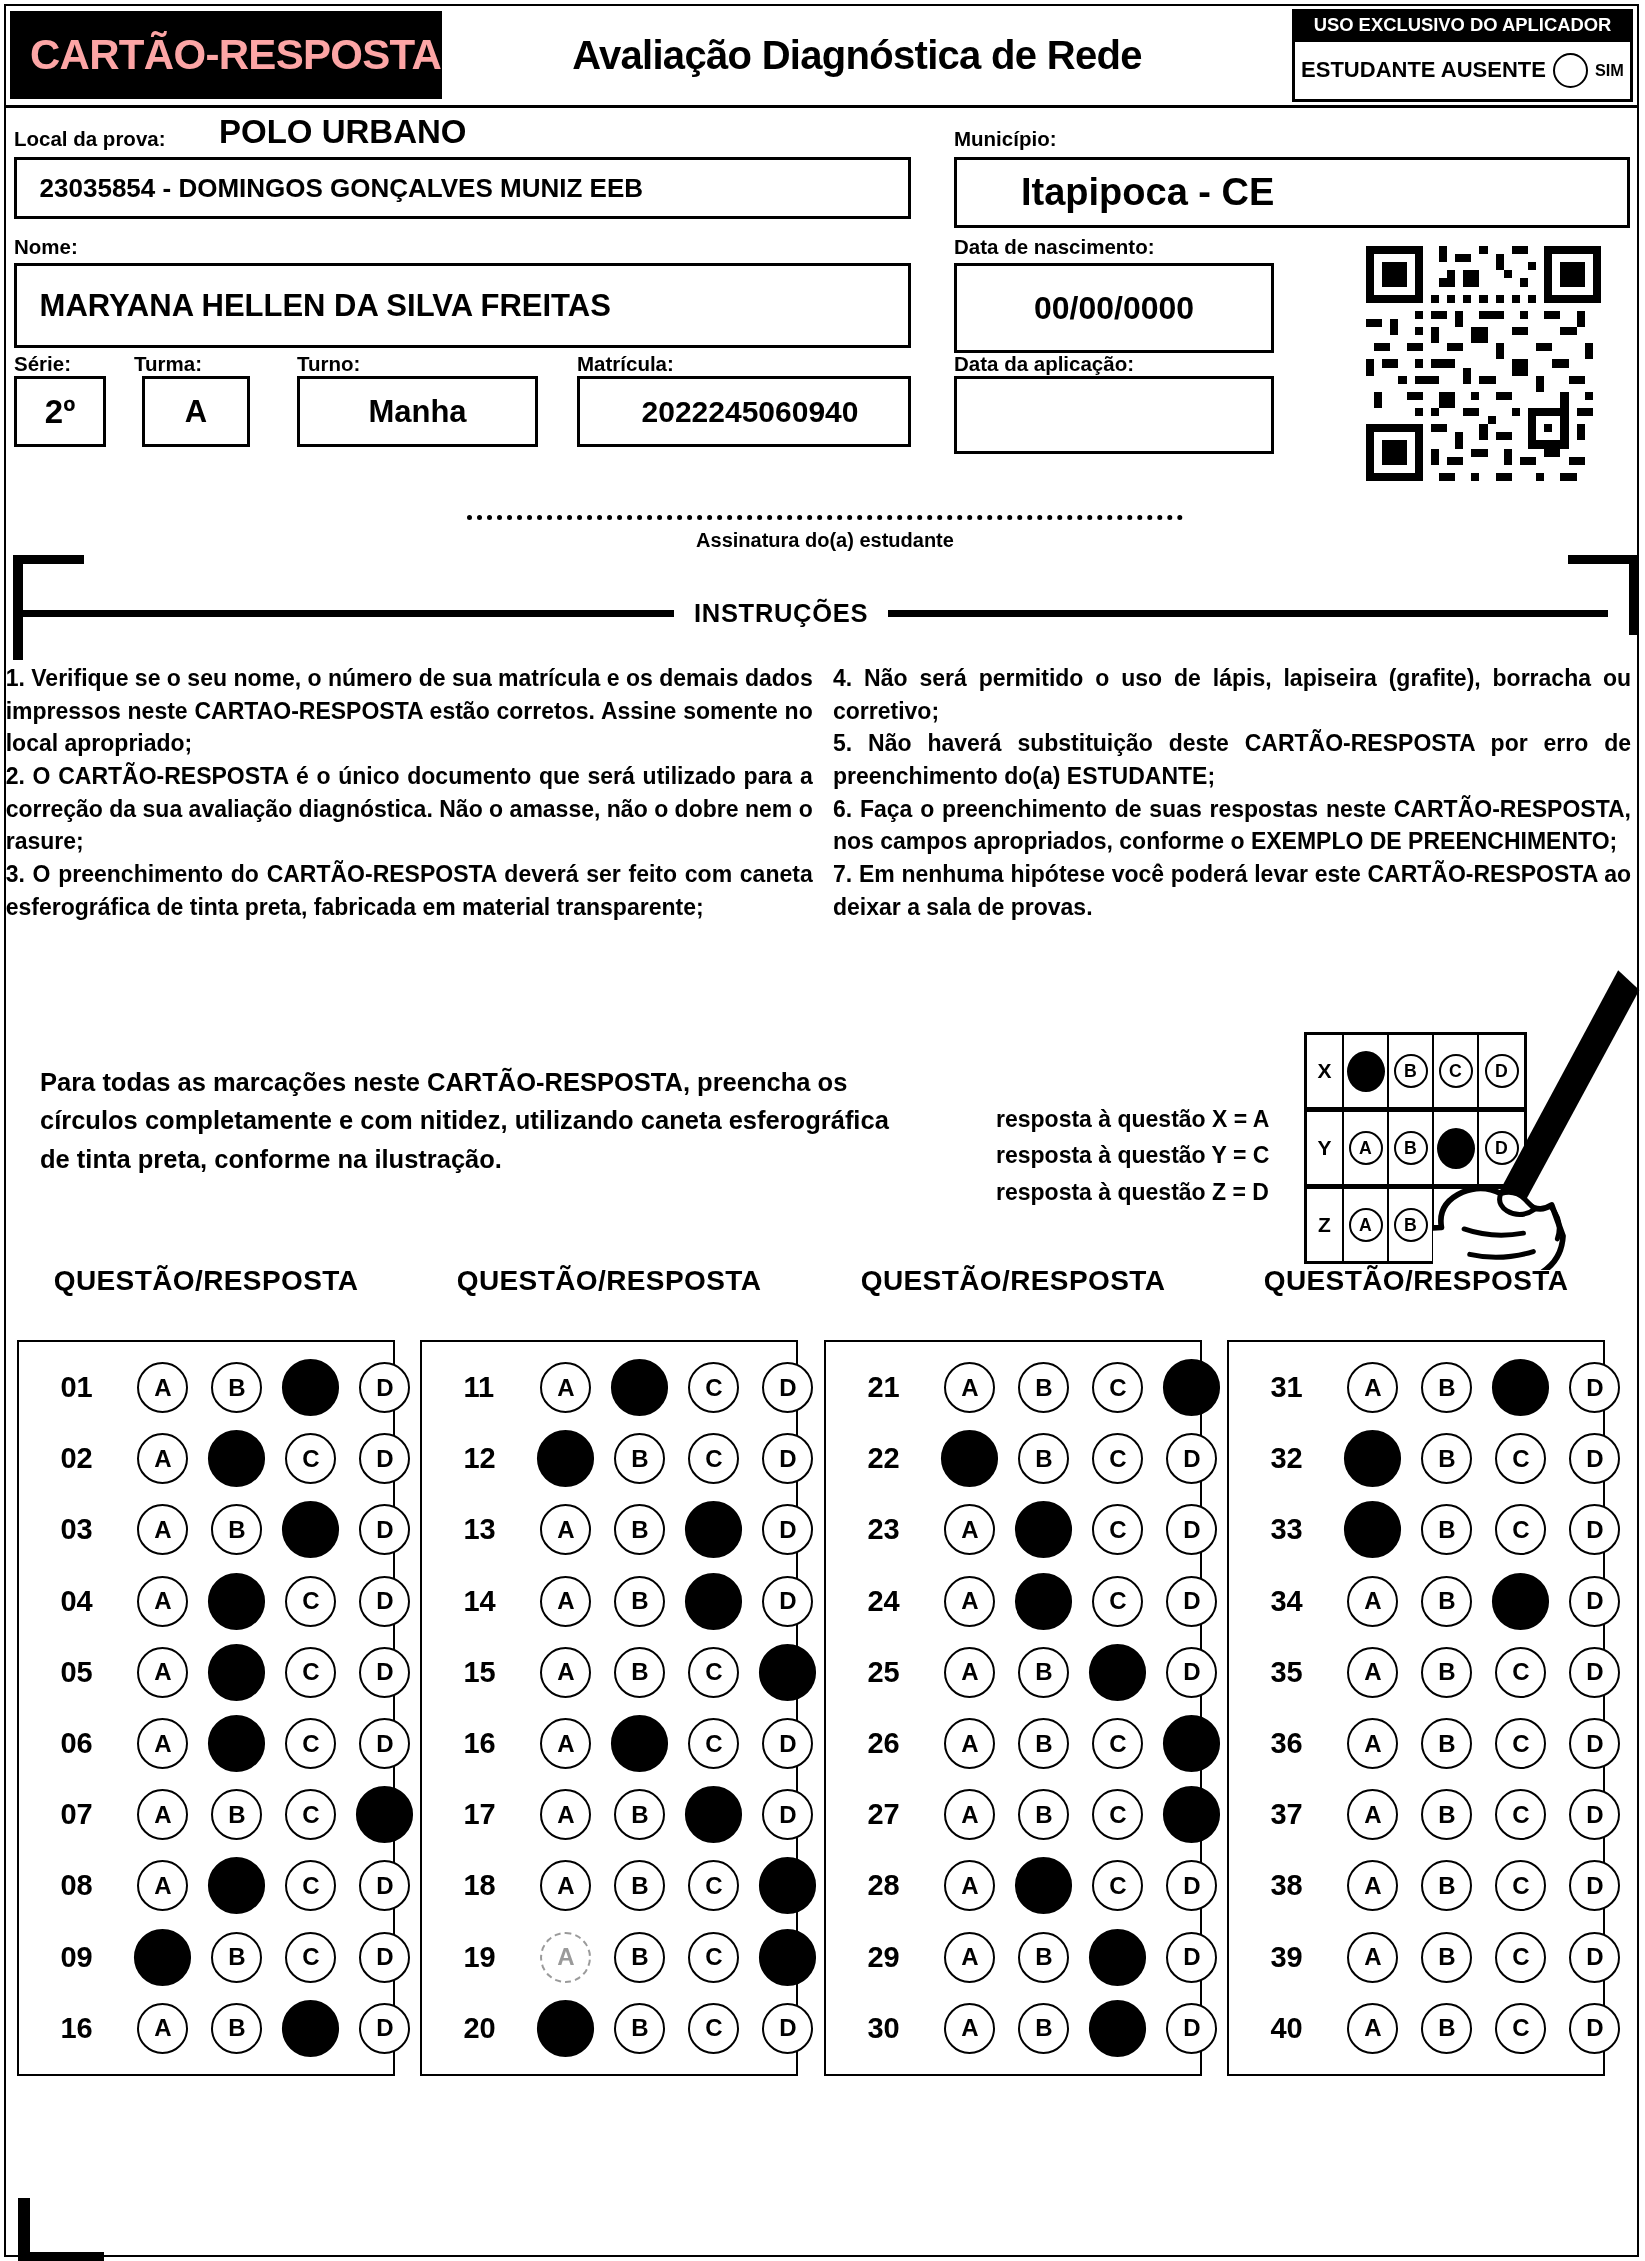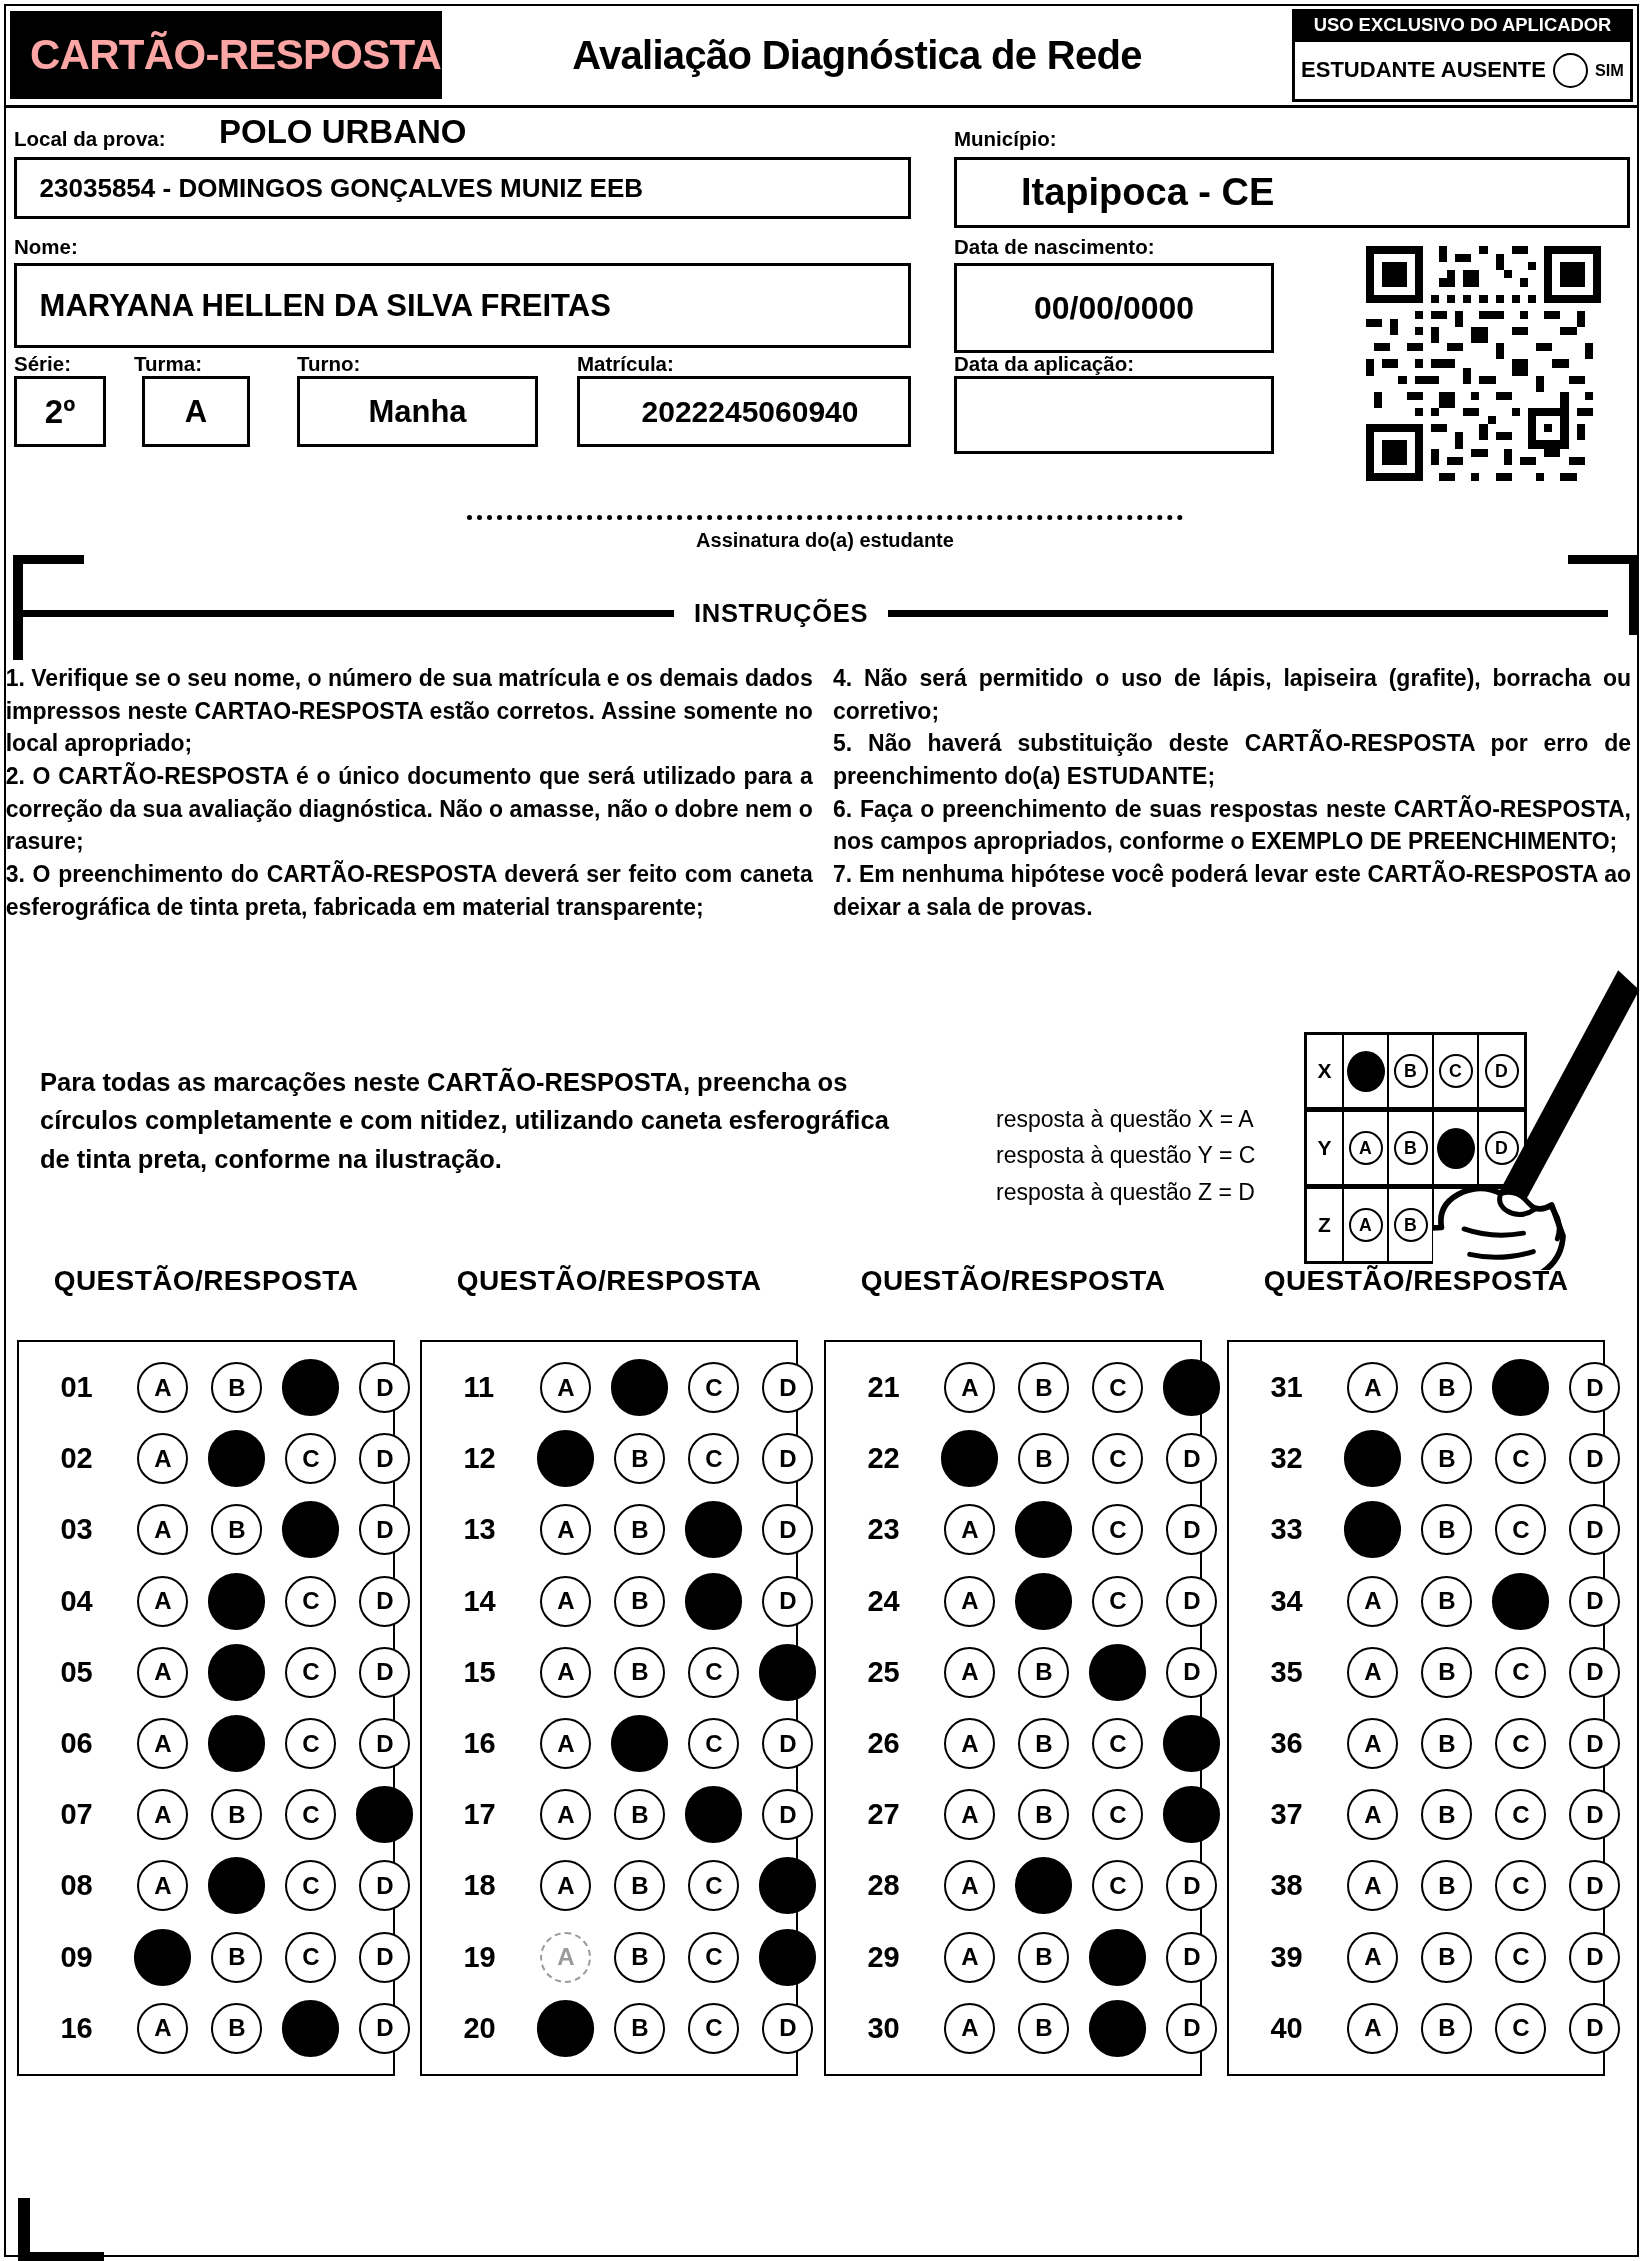--- a/index.html
+++ b/index.html
@@ -41,21 +41,21 @@
   #instr-title-row{position:absolute;left:20px;top:599px;width:1588px;display:flex;align-items:center;}
   .instr-line-l{width:654px;height:6.4px;background:#000;}
   .instr-line-r{flex:1;height:6.4px;background:#000;}
   #instr-title{font-size:25.5px;font-weight:bold;padding:0 20px;letter-spacing:0.7px;}
   .instr-col{position:absolute;top:662px;font-size:23px;font-weight:bold;line-height:1.42;text-align:justify;}
   #instr-left{left:5.7px;width:807px;}
   #instr-right{left:833px;width:798px;}
   .instr-col p{margin:0;}
   
   #example-paragraph{position:absolute;left:40px;top:1063px;width:849px;font-size:25.5px;font-weight:bold;line-height:1.5;}
-  #legend{position:absolute;left:996px;top:1101px;font-size:23px;font-weight:normal;line-height:1.58;}
+  #legend{position:absolute;left:996px;top:1101px;font-size:23px;font-weight:bold;line-height:1.58;}
   #example-grid{position:absolute;left:1304px;top:1032px;border:3.5px solid #000;background:#fff;}
   .ex-row{display:flex;border-bottom:5px solid #000;}
   .ex-row:last-child{border-bottom:none;}
   .ex-cell{width:45px;height:72px;border-right:2.1px solid #000;display:flex;align-items:center;justify-content:center;box-sizing:border-box;background:#fff;}
   .ex-cell:last-child{border-right:none;}
   .ex-cell.lab{width:37px;font-size:21px;font-weight:bold;}
   .ex-bubble{width:34px;height:34px;border:2.1px solid #000;border-radius:50%;display:flex;align-items:center;justify-content:center;font-size:17.7px;font-weight:bold;box-sizing:border-box;}
   .ex-bubble.filled{background:#000;width:38px;height:41px;border-color:#000;color:transparent;}
   
   .answer-column{position:absolute;top:1265px;width:378px;}

